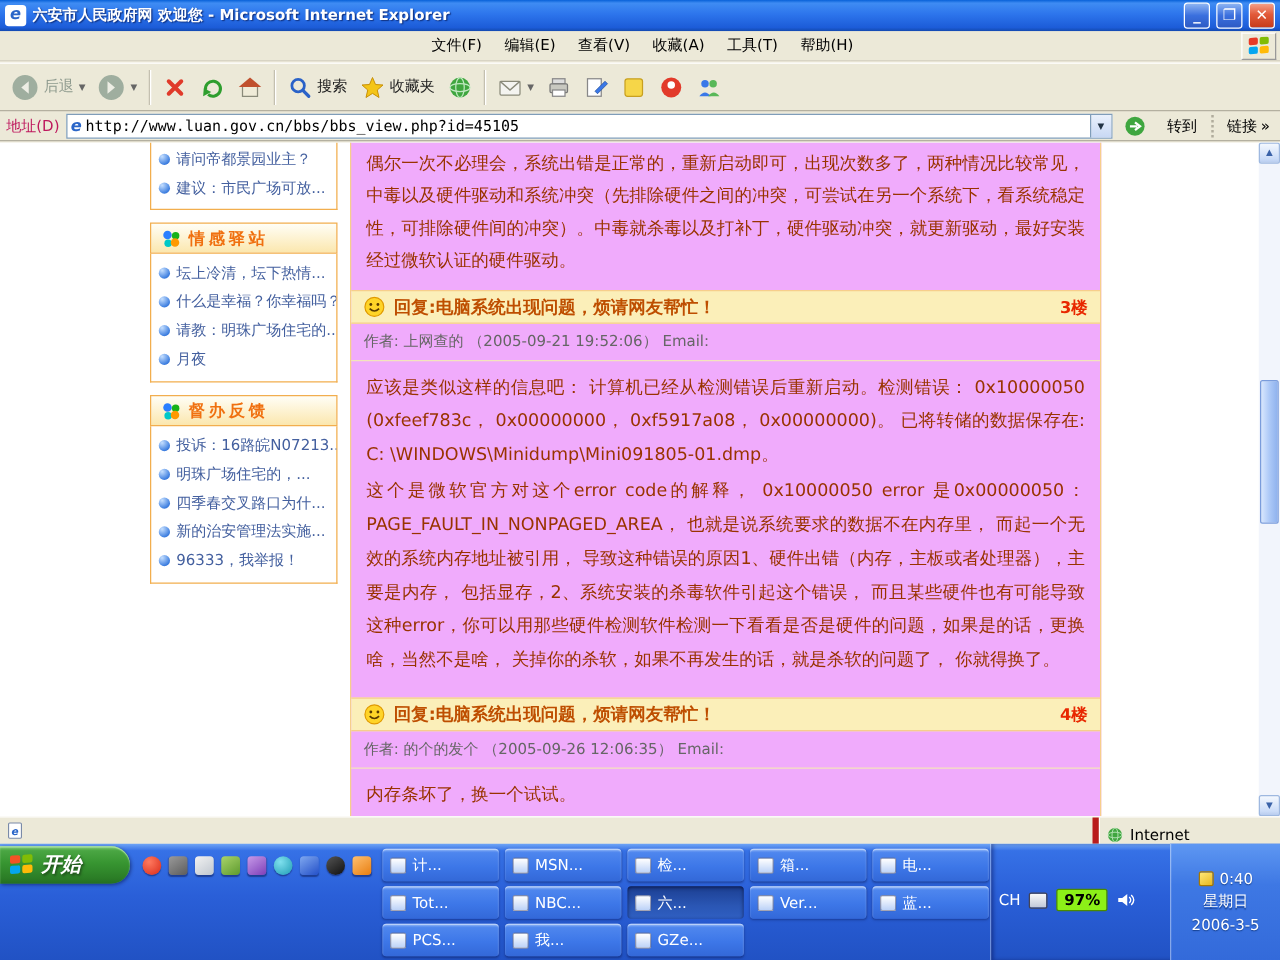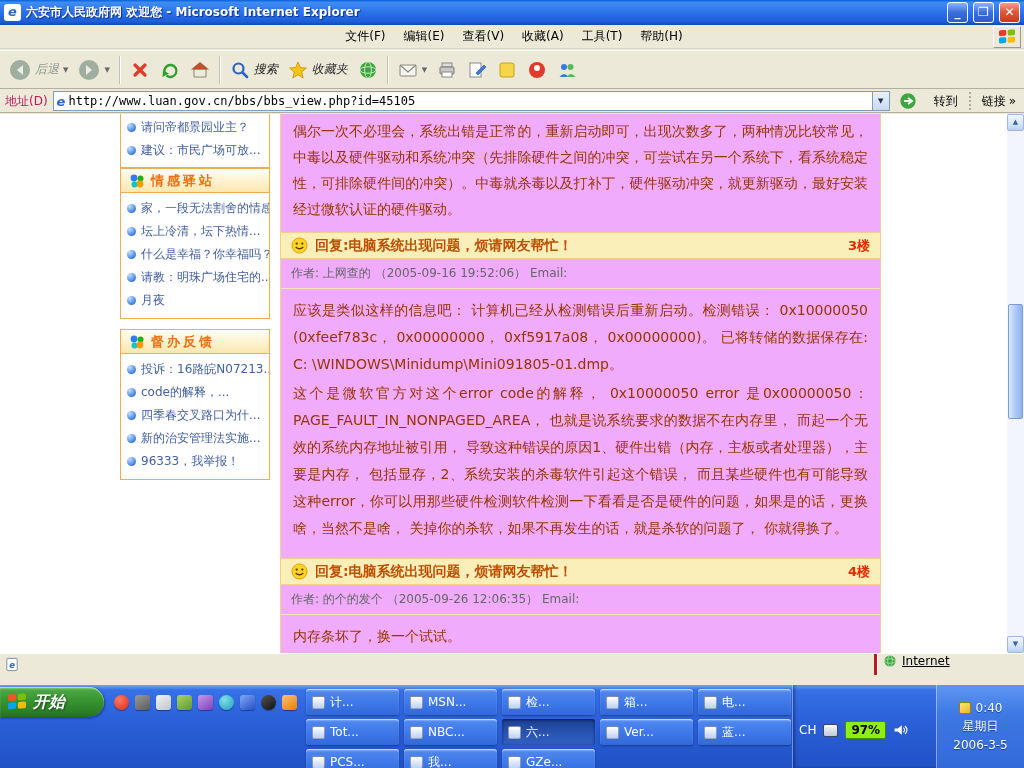--- a/index.html
+++ b/index.html
@@ -25,21 +25,21 @@
     display:flex; align-items:center; padding-left:4px; border-bottom:1px solid #D8D4C4;justify-content:center; }
   .menu-item { padding:4px 9px; font-size:12px; color:#000; }
   .throbber { position:absolute; right:3px; top:1px; width:28px; height:22px; background:#ECE9D8;
     border:1px solid #fff; border-right-color:#999; border-bottom-color:#999;
     display:flex; align-items:center; justify-content:center; }
 
   
   .toolbar { position:absolute; top:50px; left:0; right:0; height:39px; background:#ECE9D8;
     border-top:1px solid #FFF; border-bottom:1px solid #B4B0A0; display:flex; align-items:center;
     gap:2px; padding:0 5px; }
-  .tool { display:flex; align-items:center; gap:4px; padding:3px 4px; border-radius:3px; font-size:12px; color:#222;font-style:italic; }
+  .tool { display:flex; align-items:center; gap:4px; padding:3px 4px; border-radius:3px; font-size:12px; color:#222; }
   .tool.disabled { color:#8E9A8E; }
   .sep { width:2px; height:28px; border-left:1px solid #C4C0B0; border-right:1px solid #FFF; margin:0 3px; }
   .caret { font-size:7px; color:#666; }
 
   
   .addressbar { position:absolute; top:90px; left:0; right:0; height:23px; background:#ECE9D8;
     display:flex; align-items:center; gap:5px; padding:0 5px; border-bottom:1px solid #B4B0A0; }
   .addr-label { font-size:12px; color:#be185d; }
   .addr-box { flex:1; height:20px; border:1px solid #7F9DB9; background:#fff; display:flex;
     align-items:center; padding-left:3px; }
@@ -59,21 +59,21 @@
   .vscroll { position:absolute; right:0; top:0; bottom:0; width:17px; background:#F2F5FC; }
   .sc-btn { position:absolute; left:0; width:17px; height:17px;
     background:linear-gradient(180deg,#F4F8FE,#CBDCF8 80%,#B8CCEE); border:1px solid #9EB8E0;
     border-radius:2px; color:#3A62A8; font-size:7px; text-align:center; line-height:15px; }
   .sc-up { top:0; } .sc-dn { bottom:0; }
   .sc-thumb { position:absolute; left:1px; width:15px; top:190px; height:115px; border-radius:2px;
     border:1px solid #7A9CDB; background:linear-gradient(90deg,#D9E7FD,#ADC9F7 50%,#8FB2EE); }
 
   
   .sidebar { position:absolute; left:120px; top:0; width:150px; }
-  .side-box { border:1px solid #F2AE4E; border-top:none; padding:2px 0 5px; margin-bottom:0; }
+  .side-box { border:1px solid #F2AE4E; border-top:none; padding:2px 0 5px; margin-bottom:10px; }
   .side-sec-hd { height:25px; display:flex; align-items:center; gap:6px; padding-left:8px;
     border:1px solid #F2AE4E; background:linear-gradient(180deg,#FFFEF6,#FBE7AE); }
   .side-sec-hd .t { color:#F07010; font-weight:bold; font-size:13px; letter-spacing:3px; }
   .side-list { border:1px solid #F2AE4E; border-top:none; padding:4px 0 6px; margin-bottom:10px; }
   .side-item { display:flex; align-items:center; gap:5px; padding:3px 2px 3px 6px; font-size:12px;
     color:#44609F; white-space:nowrap; overflow:hidden; }
   .bullet { width:9px; height:9px; border-radius:50%; flex:none;
     background:radial-gradient(circle at 30% 25%,#C5DFFF,#3E7FE0 70%,#2C5FC0); }
 
   
@@ -85,25 +85,25 @@
   .rhead .rt { flex:1; color:#BE4E00; font-weight:bold; font-size:14px; white-space:nowrap; overflow:hidden; }
   .rhead .fl { color:#E82800; font-weight:bold; font-size:13px; }
   .rauthor { padding:6px 10px; font-size:12px; color:#666; border-bottom:1px solid #F3E4BC; }
   .rbody { padding:8px 12px 16px; color:#993300; font-size:14px; line-height:27px; text-align:justify; }
   .rbody p + p { margin-top:2px; }
 
   
   .statusbar { position:absolute; left:0; right:0; bottom:93px; height:22px; background:#ECE9D8;
     border-top:1px solid #fff; display:flex; align-items:center; font-size:12px; color:#000; }
   .st-left { flex:1; display:flex; align-items:center; gap:5px; padding-left:5px; }
-  .st-zone { width:150px; display:flex; align-items:flex-start; gap:5px; padding-left:6px;
-    border-left:3px solid #b91c1c; box-shadow:1px 0 0 #fff inset; height:100%;text-decoration:underline; }
-
-  
-  .taskbar { position:absolute; left:0; right:0; bottom:0; height:83px;
+  .st-zone { width:150px; display:flex; align-items:flex-end; gap:5px; padding-left:6px;
+    border-left:5px solid #b91c1c; box-shadow:1px 0 0 #fff inset; height:100%; }
+
+  
+  .taskbar { position:absolute; left:0; right:0; bottom:0; height:93px;
     background:linear-gradient(180deg,#6FA5F6 0%,#3671E6 6%,#2A5FD8 45%,#2152C4 100%);text-align:right; }
   .start { position:absolute; left:0; top:2px; height:30px; width:104px; border-radius:0 15px 15px 0;
     background:linear-gradient(180deg,#7FCB76 0%,#4AA643 12%,#379531 45%,#2B7D26 85%,#256E21 100%);
     box-shadow:1px 1px 3px rgba(0,0,40,.45), inset 0 1px 1px #B5E8A8;
     display:flex; align-items:center; gap:6px; padding:0 14px 0 7px; color:#fff; font-weight:bold;
     font-style:italic; font-size:16px; text-shadow:1px 1px 2px #1E4A1A; }
   .ql { position:absolute; left:114px; top:8px; height:18px; display:flex; align-items:center; gap:6px; }
   .ql-ic { width:15px; height:15px; border-radius:3px; box-shadow:0 1px 1px rgba(0,0,40,.4); }
   .ql-ic:nth-of-type(1){background:radial-gradient(circle at 35% 30%,#FF7A60,#D92A18);border-radius:50%;}
   .ql-ic:nth-of-type(2){background:linear-gradient(145deg,#9A9A9A,#5C5C5C);}
@@ -311,24 +311,20 @@
           <circle cx="5" cy="5" r="3.4" fill="#2A7FFF"></circle>
             <circle cx="11.5" cy="5.5" r="3" fill="#19B219"></circle>
           <circle cx="5.5" cy="11.5" r="3" fill="#00C8C8"></circle>
             <circle cx="11" cy="11" r="3.4" fill="#FF9900"></circle>
         </svg>
         <span class="t">情感驿站</span>
       </div>
       <div class="side-list">
         <div class="side-item">
           <span class="bullet"></span>
-          <span>家，一段无法割舍的情感</span>
-          </div>
-        <div class="side-item">
-          <span class="bullet"></span>
           <span>坛上冷清，坛下热情...</span>
           </div>
         <div class="side-item">
           <span class="bullet"></span>
           <span>什么是幸福？你幸福吗？</span>
           </div>
         <div class="side-item">
           <span class="bullet"></span>
           <span>请教：明珠广场住宅的...</span>
           </div>
@@ -347,21 +343,21 @@
         </svg>
         <span class="t">督办反馈</span>
       </div>
       <div class="side-list">
         <div class="side-item">
           <span class="bullet"></span>
           <span>投诉：16路皖N07213...</span>
           </div>
         <div class="side-item">
           <span class="bullet"></span>
-          <span>code的解释，...</span>
+          <span>明珠广场住宅的，...</span>
           </div>
         <div class="side-item">
           <span class="bullet"></span>
           <span>四季春交叉路口为什...</span>
           </div>
         <div class="side-item">
           <span class="bullet"></span>
           <span>新的治安管理法实施...</span>
           </div>
         <div class="side-item">
@@ -377,21 +373,21 @@
       <div class="rhead">
         <svg width="17" height="17" viewBox="0 0 18 18">
           <circle cx="9" cy="9" r="8" fill="#FFD428" stroke="#E09A00"></circle>
           <circle cx="6" cy="7" r="1.2" fill="#5A3A00"></circle>
             <circle cx="12" cy="7" r="1.2" fill="#5A3A00"></circle>
           <path d="M5 10.5 q4 4 8 0" fill="none" stroke="#5A3A00" stroke-width="1.4"></path>
         </svg>
         <span class="rt">回复:电脑系统出现问题，烦请网友帮忙！</span>
         <span class="fl">3楼</span>
       </div>
-      <div class="rauthor">作者: 上网查的 （2005-09-16 19:52:06） Email:</div>
+      <div class="rauthor">作者: 上网查的 （2005-09-21 19:52:06） Email:</div>
       <div class="rbody">
         <p>应该是类似这样的信息吧： 计算机已经从检测错误后重新启动。检测错误： 0x10000050 (0xfeef783c， 0x00000000， 0xf5917a08， 0x00000000)。 已将转储的数据保存在: C: \WINDOWS\Minidump\Mini091805-01.dmp。</p>
         <p>这个是微软官方对这个error code的解释， 0x10000050 error 是0x00000050： PAGE_FAULT_IN_NONPAGED_AREA， 也就是说系统要求的数据不在内存里， 而起一个无效的系统内存地址被引用， 导致这种错误的原因1、硬件出错（内存，主板或者处理器），主要是内存， 包括显存，2、系统安装的杀毒软件引起这个错误， 而且某些硬件也有可能导致这种error，你可以用那些硬件检测软件检测一下看看是否是硬件的问题，如果是的话，更换啥，当然不是啥， 关掉你的杀软，如果不再发生的话，就是杀软的问题了， 你就得换了。</p>
       </div>
 
       <div class="rhead">
         <svg width="17" height="17" viewBox="0 0 18 18">
           <circle cx="9" cy="9" r="8" fill="#FFD428" stroke="#E09A00"></circle>
           <circle cx="6" cy="7" r="1.2" fill="#5A3A00"></circle>
             <circle cx="12" cy="7" r="1.2" fill="#5A3A00"></circle>

